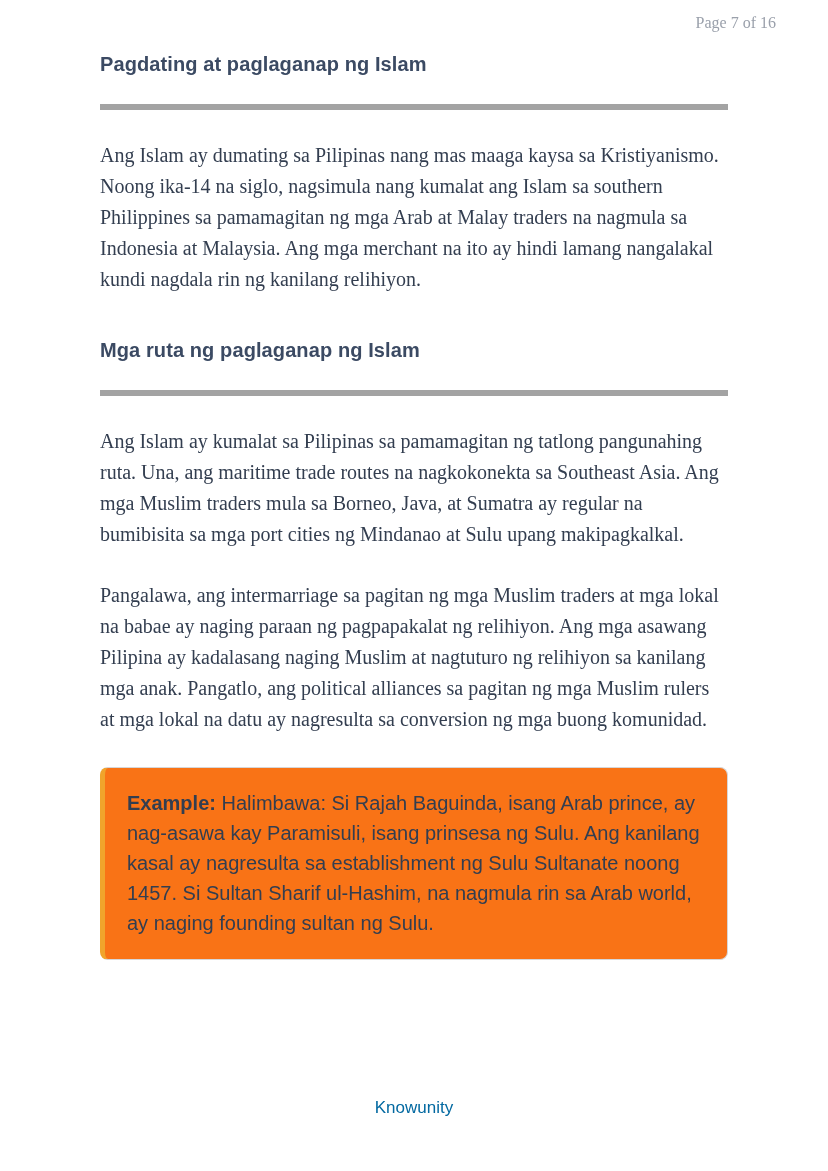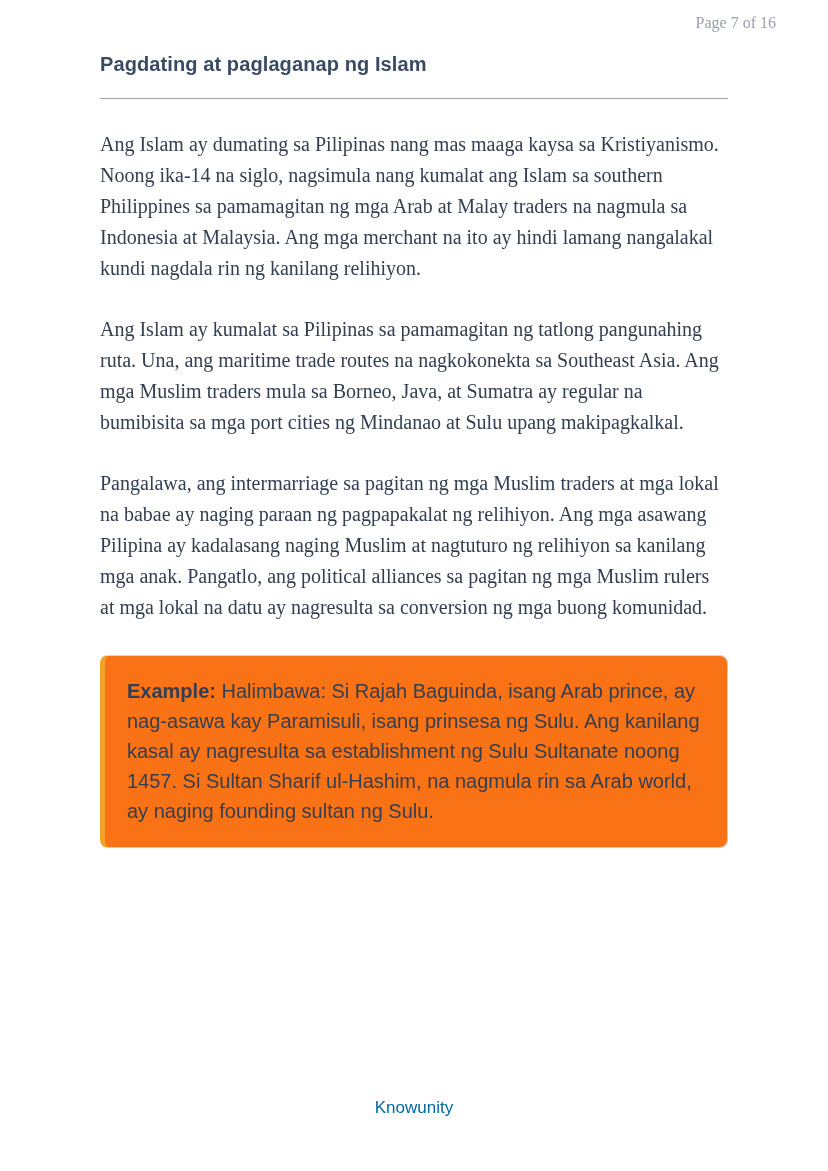--- a/index.html
+++ b/index.html
@@ -26,22 +26,22 @@
     color: #9aa0ab;
   }
   .content {
     position: absolute;
     top: 0;
     left: 100px;
     width: 628px;
   }
   .section-heading {
     margin: 0;
-    padding-bottom: 22px;
-    border-bottom: 1px solid #a3a3a3;
+    padding-bottom: 28px;
+    border-bottom: 6px solid #a3a3a3;
     font-size: 20px;
     font-weight: 700;
     color: #3b4a63;
     letter-spacing: 0.1px;
   }
   .section-heading.first { margin-top: 53px; }
   .section-heading.second { margin-top: 44px; }
   .para {
     margin: 30px 8px 0 0;
     font-size: 20px;
@@ -83,20 +83,21 @@
 
   <div class="page-indicator">Page 7 of 16</div>
 
   <div class="content">
 
     <h2 class="section-heading first">Pagdating at paglaganap ng Islam</h2>
 
     <p class="para">Ang Islam ay dumating sa Pilipinas nang mas maaga kaysa sa Kristiyanismo. Noong ika-14 na siglo, nagsimula nang kumalat ang Islam sa southern Philippines sa pamamagitan ng mga Arab at Malay traders na nagmula sa Indonesia at Malaysia. Ang mga merchant na ito ay hindi lamang nangalakal kundi nagdala rin ng kanilang relihiyon.</p>
 
 
+    <h2 class="section-heading second">Mga ruta ng paglaganap ng Islam</h2>
 
     <p class="para">Ang Islam ay kumalat sa Pilipinas sa pamamagitan ng tatlong pangunahing ruta. Una, ang maritime trade routes na nagkokonekta sa Southeast Asia. Ang mga Muslim traders mula sa Borneo, Java, at Sumatra ay regular na bumibisita sa mga port cities ng Mindanao at Sulu upang makipagkalkal.</p>
 
     <p class="para">Pangalawa, ang intermarriage sa pagitan ng mga Muslim traders at mga lokal na babae ay naging paraan ng pagpapakalat ng relihiyon. Ang mga asawang Pilipina ay kadalasang naging Muslim at nagtuturo ng relihiyon sa kanilang mga anak. Pangatlo, ang political alliances sa pagitan ng mga Muslim rulers at mga lokal na datu ay nagresulta sa conversion ng mga buong komunidad.</p>
 
     <div class="example-box">
       <p><span class="example-label">Example:</span><span> Halimbawa: Si Rajah Baguinda, isang Arab prince, ay nag-asawa kay Paramisuli, isang prinsesa ng Sulu. Ang kanilang kasal ay nagresulta sa establishment ng Sulu Sultanate noong 1457. Si Sultan Sharif ul-Hashim, na nagmula rin sa Arab world, ay naging founding sultan ng Sulu.</span></p>
     </div>
 
   </div>

